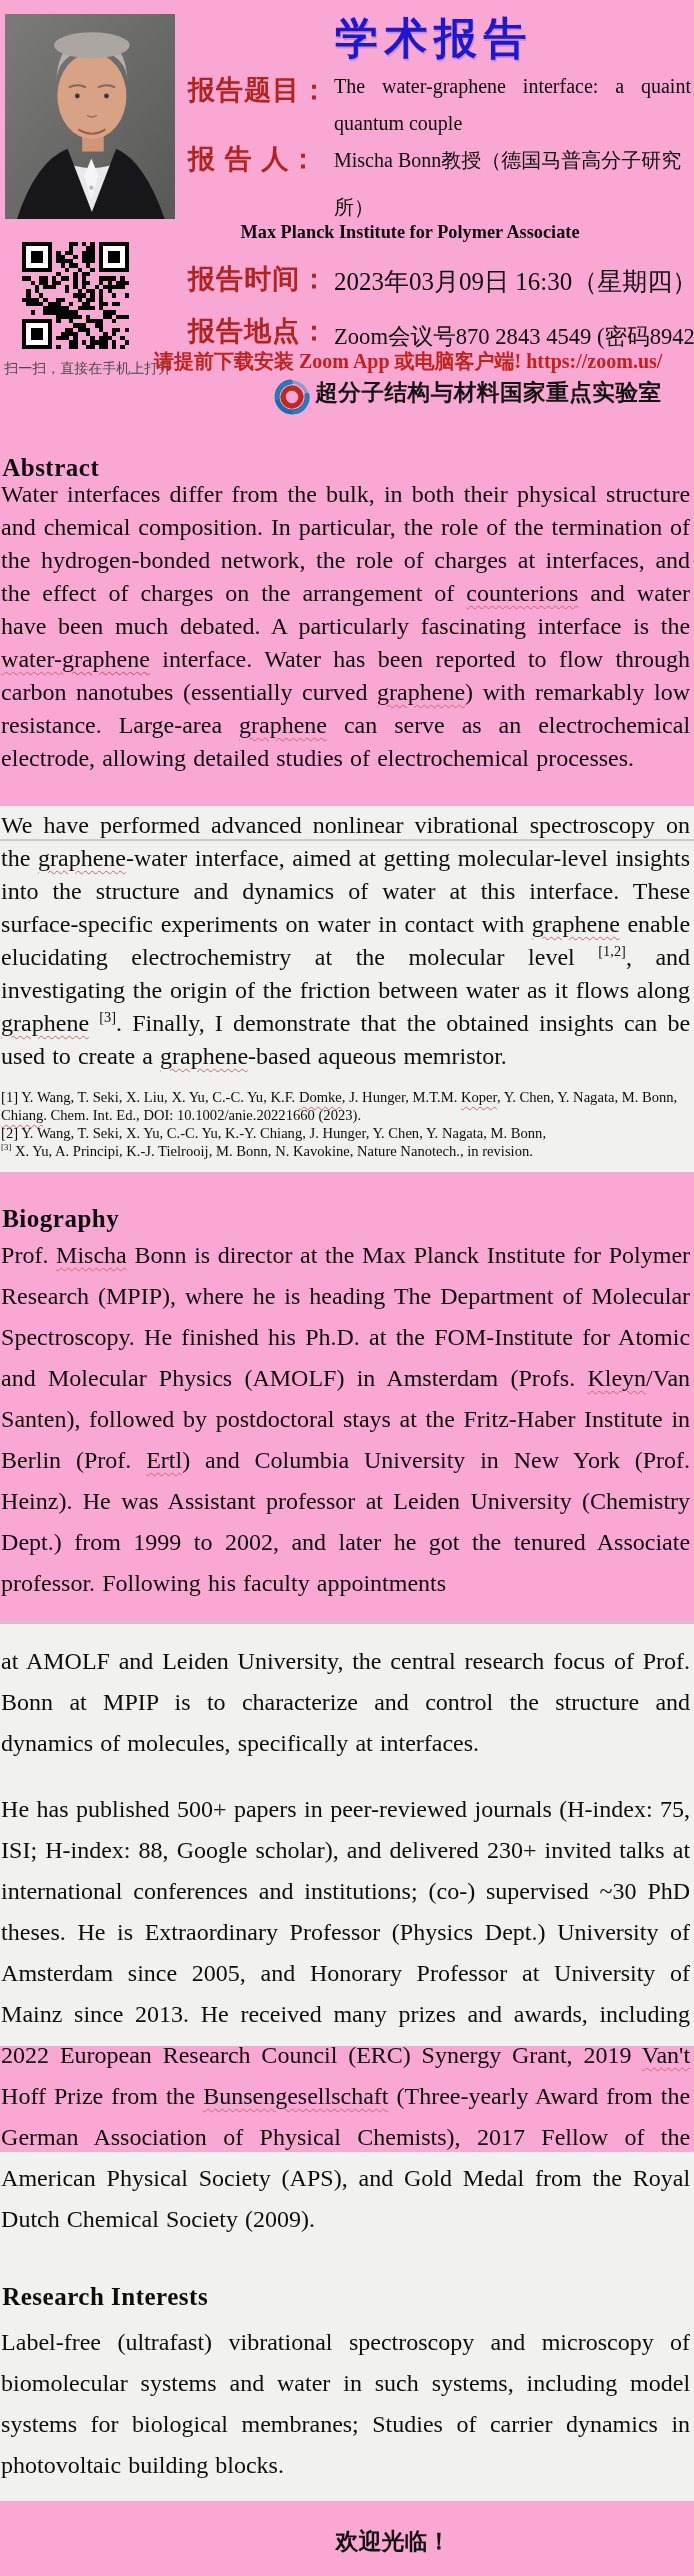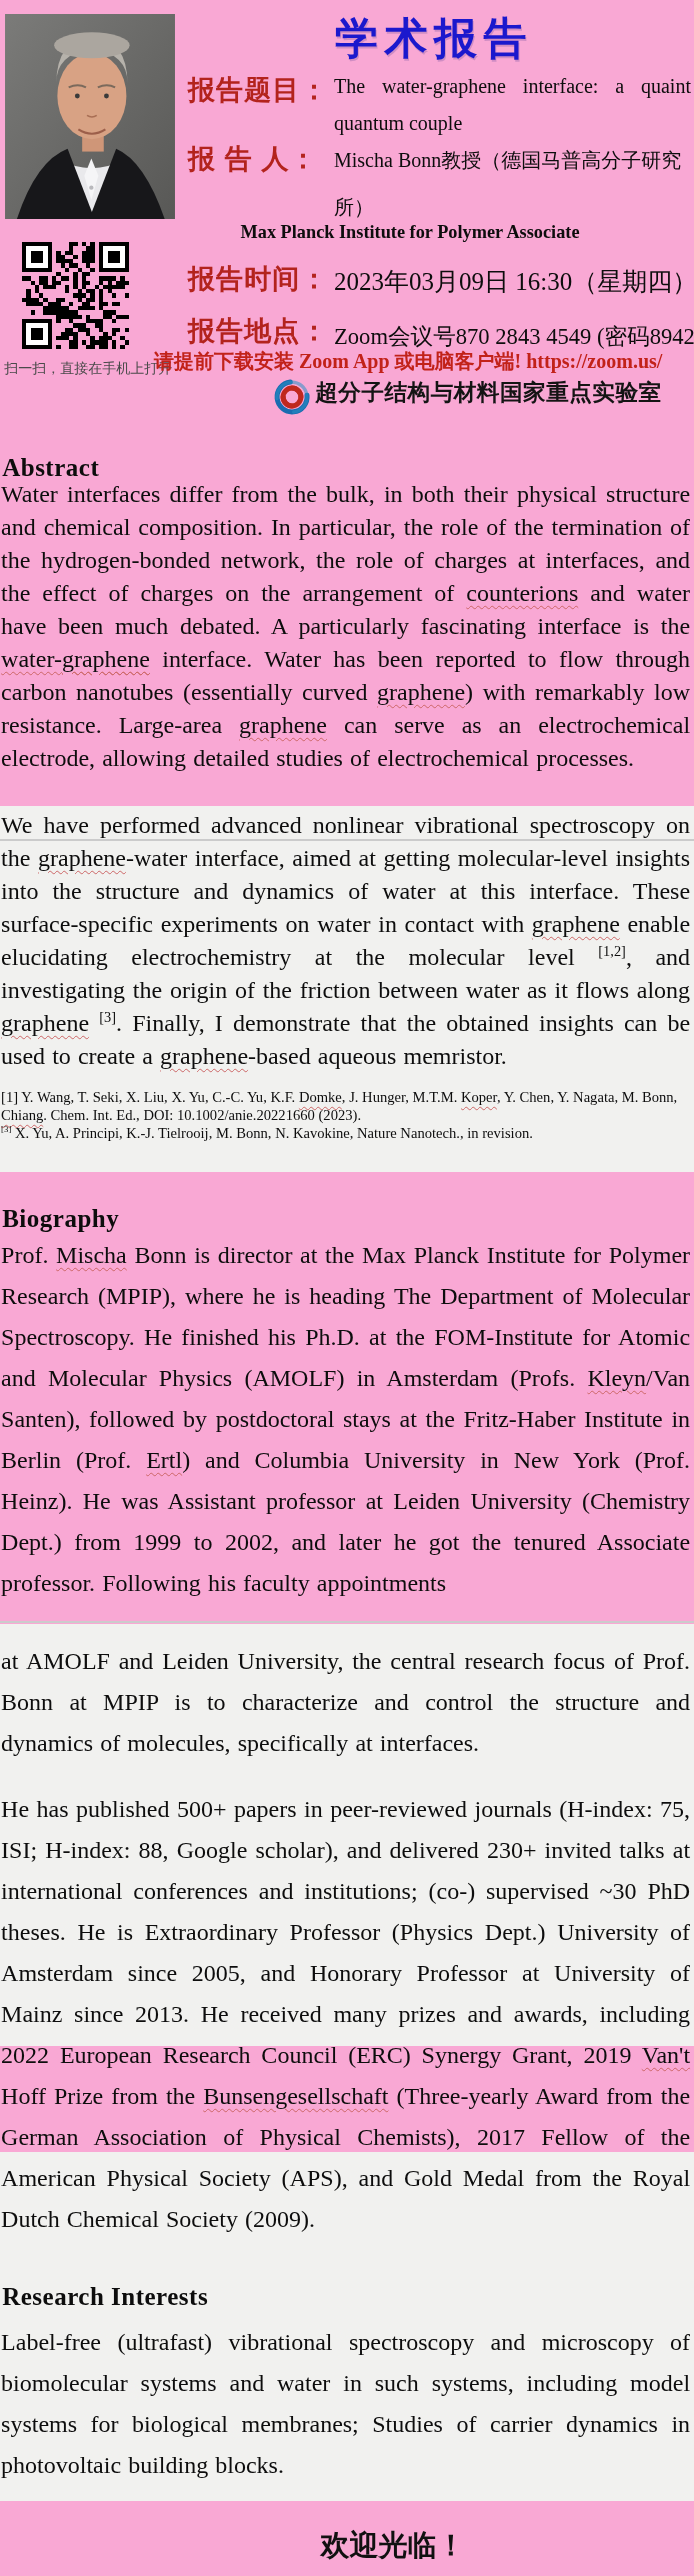--- a/index.html
+++ b/index.html
@@ -96,21 +96,21 @@
     text-decoration-style:wavy;
     text-decoration-color:#c66;
     text-decoration-thickness:0.8px;
     text-underline-offset:3.8px;
   }
   .welcome{
     left:0;top:2526px;width:100%;
     padding-left:92px;box-sizing:border-box;
     text-align:center;
     font-family:"Liberation Sans","DejaVu Sans",sans-serif;
-    font-weight:600;font-size:29px;color:#111;
+    font-weight:600;font-size:23px;color:#111;
   }
 </style>
 </head>
 <body>
 
 <div class="page">
 
   <div class="band" style="top:806px;height:366px;"></div>
   <div class="band" style="top:1624px;height:422px;"></div>
   <div class="band" style="top:2152px;height:349px;"></div>
@@ -396,20 +396,21 @@
     <span class="lab-name">超分子结构与材料国家重点实验室</span>
   </div>
 
   <div class="abs h1 z" style="top:454px;">Abstract</div>
   <div class="abs para lh-abs z" style="top:478px;">Water interfaces differ from the bulk, in both their physical structure and chemical composition. In particular, the role of the termination of the hydrogen-bonded network, the role of charges at interfaces, and the effect of charges on the arrangement of <span class="sq">counterions</span> and water have been much debated. A particularly fascinating interface is the <span class="sq">water-<span class="sq">graphene</span></span> interface. Water has been reported to flow through carbon nanotubes (essentially curved <span class="sq">graphene</span>) with remarkably low resistance. Large-area <span class="sq">graphene</span> can serve as an electrochemical electrode, allowing detailed studies of electrochemical processes.</div>
   <div class="abs para lh-abs z" style="top:809px;">We have performed advanced nonlinear vibrational spectroscopy on the <span class="sq">graphene</span>-water interface, aimed at getting molecular-level insights into the structure and dynamics of water at this interface. These surface-specific experiments on water in contact with <span class="sq">graphene</span> enable elucidating electrochemistry at the molecular level <sup>[1,2]</sup>, and investigating the origin of the friction between water as it flows along <span class="sq">graphene</span> <sup>[3]</sup>. Finally, I demonstrate that the obtained insights can be used to create a <span class="sq">graphene</span>-based aqueous memristor.</div>
 
   <div class="abs refs z">
     <div class="ref-line">[1] Y. Wang, T. Seki, X. Liu, X. Yu, C.-C. Yu, K.F. <span class="sq">Domke</span>, J. Hunger, M.T.M. <span class="sq">Koper</span>, Y. Chen, Y. Nagata, M. Bonn,</div>
     <div class="ref-line"><span class="sq">Chiang</span>. Chem. Int. Ed., DOI: 10.1002/anie.20221660 (2023).</div>
+    <div class="ref-line">[2] Y. Wang, T. Seki, X. Yu, C.-C. Yu, K.-Y. Chiang, J. Hunger, Y. Chen, Y. Nagata, M. Bonn,</div>
     <div class="ref-line"><sup>[3]</sup> X. Yu, A. <span class="sq">Principi</span>, K.-J. <span class="sq">Tielrooij</span>,  M. Bonn, N. <span class="sq">Kavokine</span>, Nature Nanotech., in revision.</div>
   </div>
 
   <div class="abs h1 z" style="top:1205px;">Biography</div>
   <div class="abs para lh-bio z" style="top:1235px;">Prof. <span class="sq">Mischa</span> Bonn is director at the Max Planck Institute for Polymer Research (MPIP), where he is heading The Department of Molecular Spectroscopy. He finished his Ph.D. at the FOM-Institute for Atomic and Molecular Physics (AMOLF) in Amsterdam (Profs. <span class="sq">Kleyn</span>/Van Santen), followed by postdoctoral stays at the Fritz-Haber Institute in Berlin (Prof. <span class="sq">Ertl</span>) and Columbia University in New York (Prof. Heinz). He was Assistant professor at Leiden University (Chemistry Dept.) from 1999 to 2002, and later he got the tenured Associate professor. Following his faculty appointments</div>
   <div class="abs para lh-bio z" style="top:1641px;">at AMOLF and Leiden University, the central research focus of Prof. Bonn at MPIP is to characterize and control the structure and dynamics of molecules, specifically at interfaces.</div>
   <div class="abs para lh-bio z" style="top:1789px;">He has published 500+ papers in peer-reviewed journals (H-index: 75, ISI; H-index: 88, Google scholar), and delivered 230+ invited talks at international conferences and institutions; (co-) supervised ~30 PhD theses. He is Extraordinary Professor (Physics Dept.) University of Amsterdam since 2005, and Honorary Professor at University of Mainz since 2013. He received many prizes and awards, including 2022 European Research Council (ERC) Synergy Grant, 2019 <span class="sq">Van't</span> Hoff Prize from the <span class="sq">Bunsengesellschaft</span> (Three-yearly Award from the German Association of Physical Chemists), 2017 Fellow of the American Physical Society (APS), and Gold Medal from the Royal Dutch Chemical Society (2009).</div>
 
   <div class="abs h1 z" style="top:2283px;">Research Interests</div>
   <div class="abs para lh-bio z" style="top:2322px;">Label-free (ultrafast) vibrational spectroscopy and microscopy of biomolecular systems and water in such systems, including model systems for biological membranes; Studies of carrier dynamics in photovoltaic building blocks.</div>

